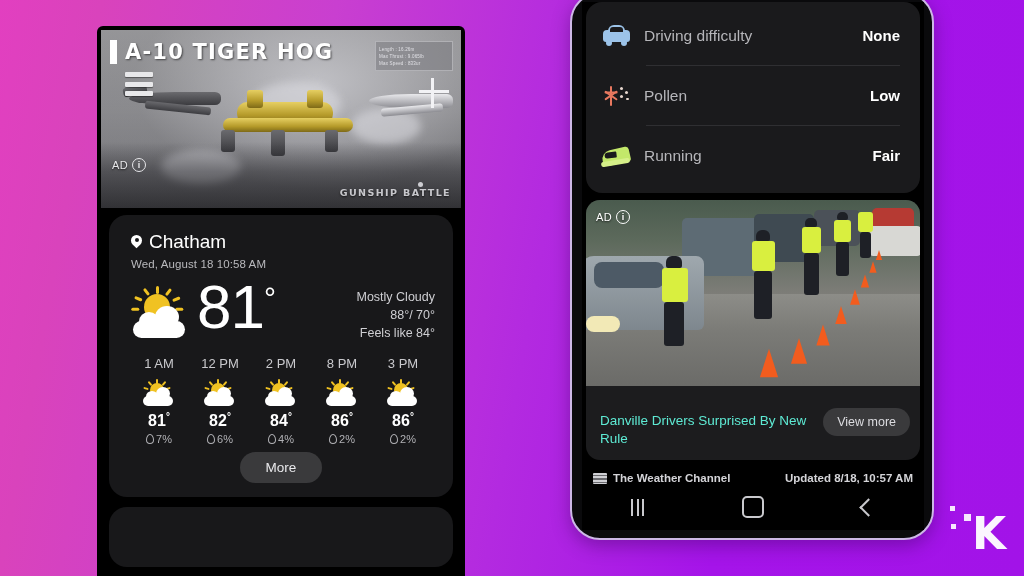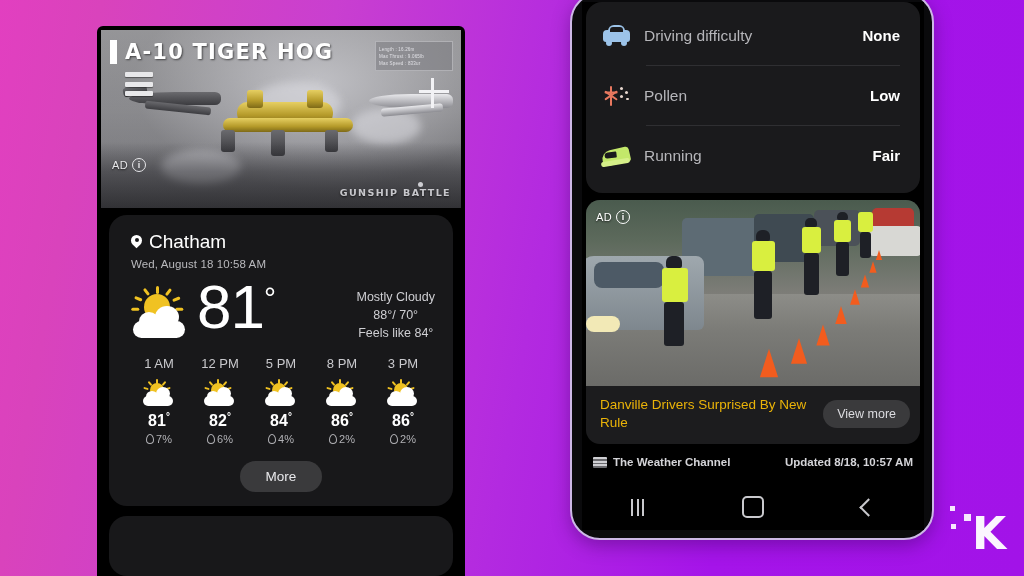--- a/index.html
+++ b/index.html
@@ -210,21 +210,21 @@
     line-height: 58px;
     font-family: "Liberation Sans", sans-serif;
     margin-left: 4px;
     letter-spacing: -1px;
   }
   .temp-deg {
     font-size: 30px; vertical-align: top; line-height: 40px;
     font-weight: 300;
   }
   .cond-block {
-    margin-left: auto; text-align: center; padding-top: 10px;
+    margin-left: auto; text-align: right; padding-top: 10px;
   }
   .cond-block div {
     color: #cfcfd3; font-size: 12.5px; line-height: 18px;
   }
 
   .hours-row {
     display: flex; justify-content: space-between;
     padding: 14px 24px 0 24px;
   }
   .hour-col { text-align: center; width: 52px; }
@@ -240,21 +240,21 @@
     display: flex; align-items: center; justify-content: center; gap: 2px;
   }
   .drop {
     width: 6px; height: 8px;
     background: transparent;
     border: 1px solid #b2b2b6;
     border-radius: 50% 50% 50% 50% / 60% 60% 40% 40%;
     transform: rotate(0deg);
     display: inline-block;
   }
-  .more-wrap { display: flex; justify-content: center; margin-top: 16px; }
+  .more-wrap { display: flex; justify-content: center; margin-top: 7px; }
   .more-btn {
     background: #3a3a3c; color: #e9e9ec;
     border: none; border-radius: 16px;
     padding: 8px 26px; font-size: 13.5px; font-weight: 500;
     font-family: "Liberation Sans", sans-serif;
     cursor: pointer;
   }
   .next-card {
     margin: 10px 8px 0 8px; width: 344px; height: 60px;
     background: #18181a; border-radius: 18px;
@@ -392,22 +392,23 @@
     display: flex; align-items: center; gap: 4px;
     text-shadow: 0 1px 3px rgba(0,0,0,.8);
   }
   .news-ad-flag .ad-flag-text { font-size: 11px; color: #fff; }
   .news-ad-flag .info-circle { border-color: #fff; color: #fff; }
   .news-caption {
     display: flex; align-items: center;
     padding: 10px 10px 12px 14px; gap: 8px;
   }
   .news-title {
-    color: #eab308; font-size: 13.5px; line-height: 18px;
+    color: #5eead4; font-size: 13.5px; line-height: 18px;
     flex: 1;
+    margin-top: 16px;
   }
   .view-more {
     flex: none;
     background: #3a3a3c; color: #dcdce0;
     border: none; border-radius: 15px;
     padding: 7px 14px; font-size: 12.5px;
     font-family: "Liberation Sans", sans-serif;
     cursor: pointer;
   }
   .attrib-row {
@@ -592,21 +593,21 @@
                 </span>
             </div>
             <div class="hour-temp"><span>82</span><sup>°</sup></div>
             <div class="hour-pop">
                 <span class="drop"></span>
                 <span>6%</span>
               </div>
           </div>
 
           <div class="hour-col">
-            <div class="hour-label">5 PM</div>
+            <div class="hour-label">2 PM</div>
             <div class="small-icon">
               <span class="ray" style="left:14px; top:0px; width:2px; height:5px;"></span>
               <span class="ray" style="left:21px; top:2px; width:2px; height:5px; transform:rotate(40deg);"></span>
               <span class="ray" style="left:25px; top:7px; width:2px; height:5px; transform:rotate(75deg);"></span>
               <span class="ray" style="left:7px;  top:2px; width:2px; height:5px; transform:rotate(-40deg);"></span>
               <span class="ray" style="left:3px;  top:7px; width:2px; height:5px; transform:rotate(-75deg);"></span>
               <span class="sun-core"></span>
               <span class="cloud">
                   <b class="base"></b>
                   <b style="left:3px; bottom:4px; width:12px; height:11px;"></b>

